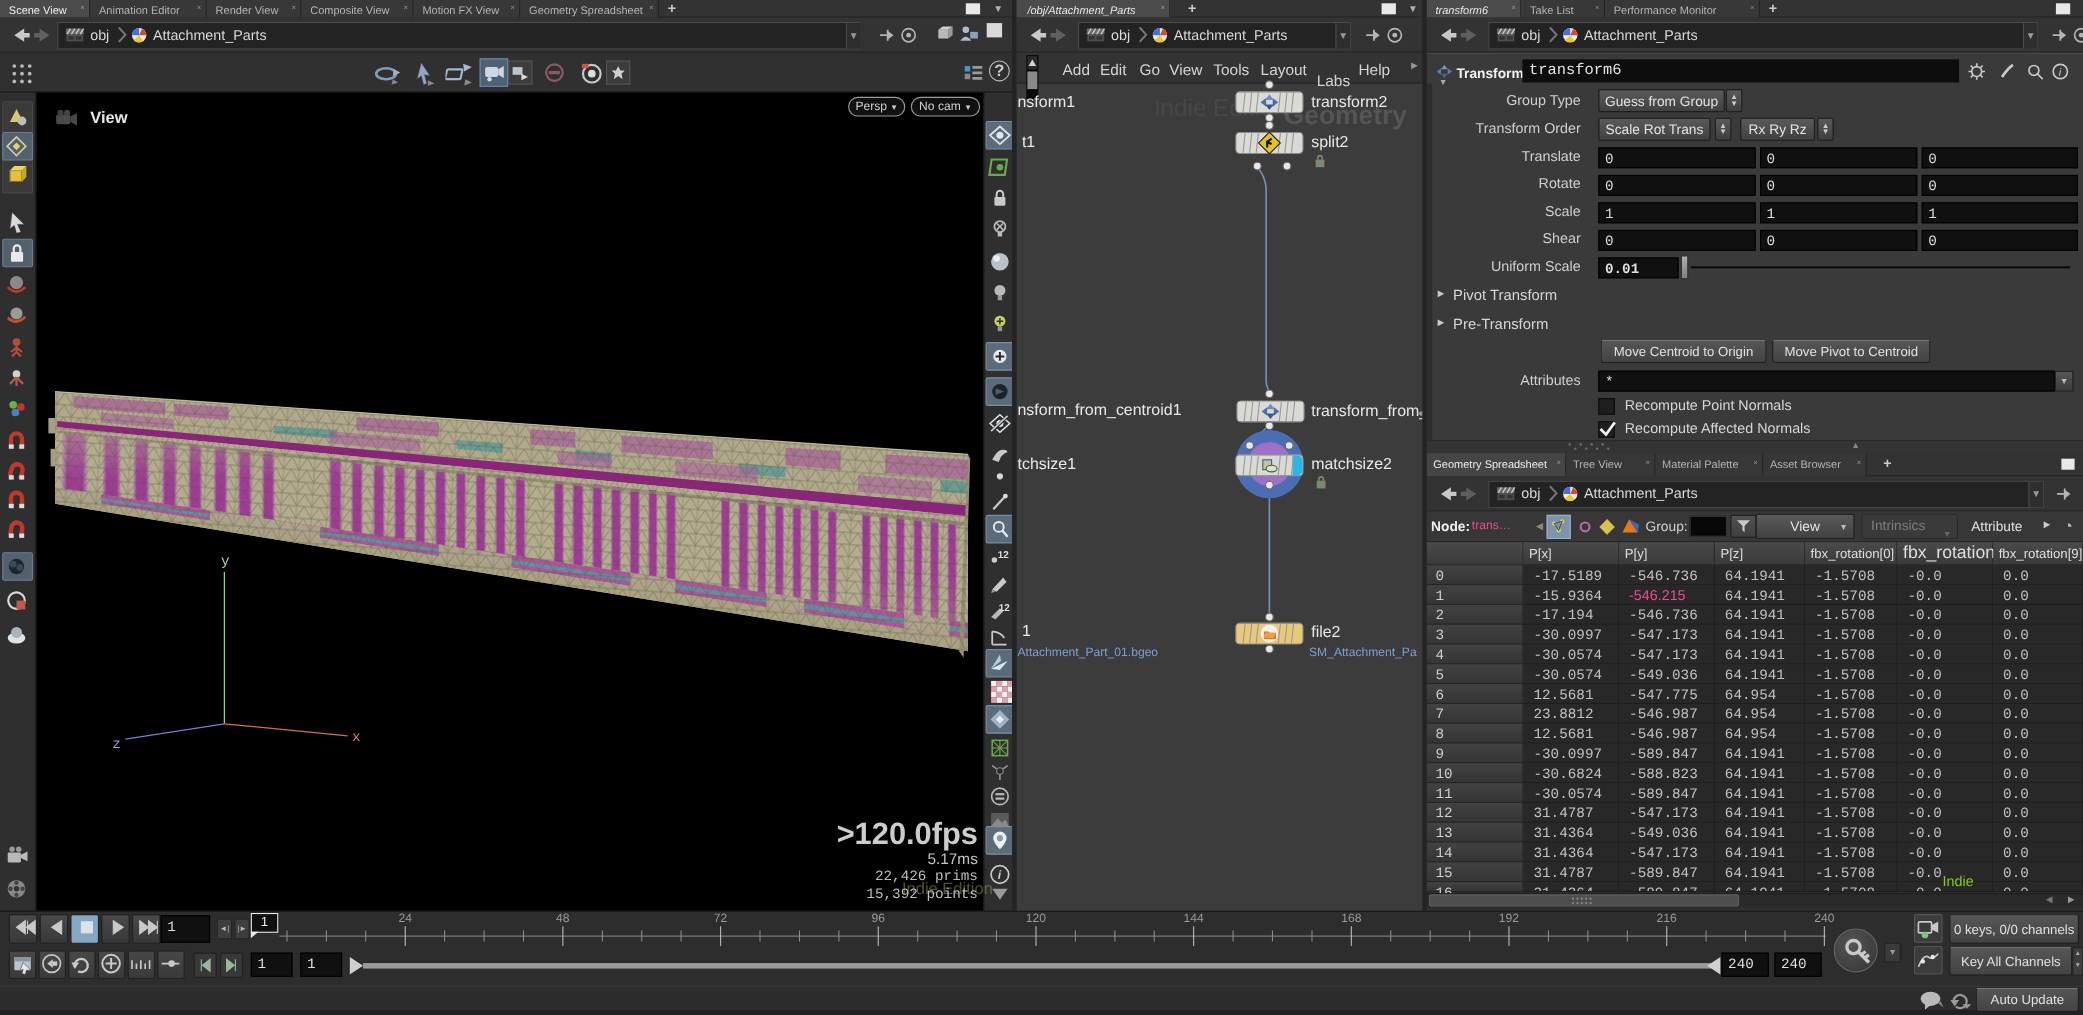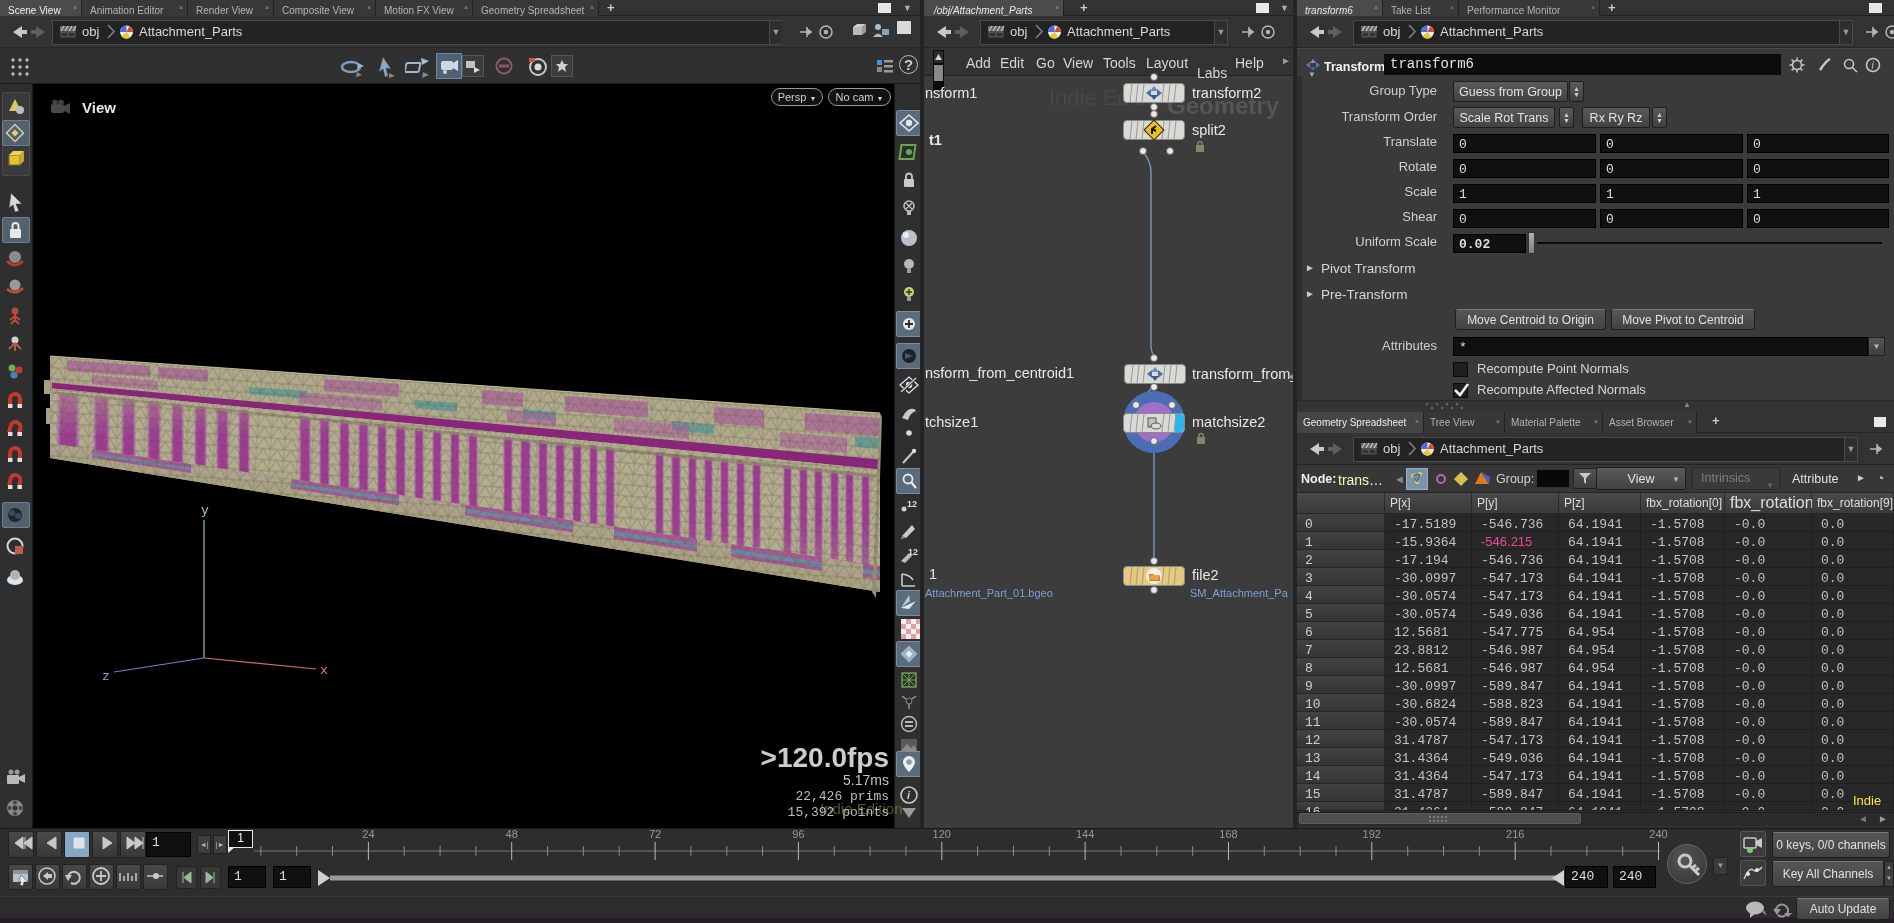--- a/index.html
+++ b/index.html
@@ -629,21 +629,21 @@
     <g transform="translate(31,10)">
       <circle r="8" fill="#f0f0f0"></circle>
       <path d="M-5 -2 h4 l2 2 h5 v5 h-11 Z" fill="#e07818"></path>
       <path d="M-5 1 l2-2 h9 l-2 5 h-9 Z" fill="#f0a040"></path>
     </g>
   </svg>
 <div style="left:1150px;top:586px;width:8px;height:8px;border-radius:50%;background:#e8e8e8;border:1px solid #666;position:absolute"></div>
 <div class="t" style="left:1192px;top:567px;font-size:14.5px;color:#e8e8e8;font-weight:normal;">file2</div>
 <div class="t" style="left:1190px;top:587px;font-size:11px;color:#7aa0d4;font-weight:normal;">SM_Attachment_Pa</div>
 <div class="t" style="left:925px;top:85px;font-size:14.5px;color:#e8e8e8;font-weight:normal;">nsform1</div>
-<div class="t" style="left:929px;top:132px;font-size:14.5px;color:#e8e8e8;font-weight:bold;">t1</div>
+<div class="t" style="left:929px;top:122px;font-size:14.5px;color:#e8e8e8;font-weight:normal;">t1</div>
 <div class="t" style="left:925px;top:365px;font-size:14.5px;color:#e8e8e8;font-weight:normal;">nsform_from_centroid1</div>
 <div class="t" style="left:925px;top:414px;font-size:14.5px;color:#e8e8e8;font-weight:normal;">tchsize1</div>
 <div class="t" style="left:929px;top:566px;font-size:14.5px;color:#e8e8e8;font-weight:normal;">1</div>
 <div class="t" style="left:925px;top:587px;font-size:11px;color:#7aa0d4;font-weight:normal;">Attachment_Part_01.bgeo</div>
 <div class="" style="left:1297px;top:0px;width:597px;height:828px;background:#373737"></div>
 <div class="" style="left:1297px;top:0px;width:597px;height:16px;background:#333;border-bottom:1px solid #222"></div>
 <div class="" style="left:1297px;top:0px;width:86px;height:16px;background:#4b4b4b;border-right:1px solid #232323;overflow:hidden"><span style="position:static;color:#e8e8e8;font-size:10px;font-style:italic;padding-left:8px;line-height:15px">transform6</span><span style="position:absolute;right:4px;top:4px;color:#999;font-size:7px">×</span></div>
 <div class="" style="left:1383px;top:0px;width:76px;height:16px;background:#383838;border-right:1px solid #232323;overflow:hidden"><span style="position:static;color:#b4b4b4;font-size:10px;padding-left:8px;line-height:15px">Take List</span><span style="position:absolute;right:4px;top:4px;color:#888;font-size:7px">×</span></div>
 <div class="" style="left:1459px;top:0px;width:141px;height:16px;background:#383838;border-right:1px solid #232323;overflow:hidden"><span style="position:static;color:#b4b4b4;font-size:10px;padding-left:8px;line-height:15px">Performance Monitor</span><span style="position:absolute;right:4px;top:4px;color:#888;font-size:7px">×</span></div>
 <div class="t" style="left:1608px;top:1px;font-size:13px;color:#ccc;font-weight:bold;">+</div>
@@ -724,21 +724,21 @@
 <div class="field" style="left:1747px;top:159px;width:142px;height:19px;">0</div>
 <div class="t" style="left:1297px;top:185px;width:140px;text-align:right;font-size:13px;color:#cfcfcf">Scale</div>
 <div class="field" style="left:1453px;top:184px;width:143px;height:19px;">1</div>
 <div class="field" style="left:1600px;top:184px;width:143px;height:19px;">1</div>
 <div class="field" style="left:1747px;top:184px;width:142px;height:19px;">1</div>
 <div class="t" style="left:1297px;top:210px;width:140px;text-align:right;font-size:13px;color:#cfcfcf">Shear</div>
 <div class="field" style="left:1453px;top:209px;width:143px;height:19px;">0</div>
 <div class="field" style="left:1600px;top:209px;width:143px;height:19px;">0</div>
 <div class="field" style="left:1747px;top:209px;width:142px;height:19px;">0</div>
 <div class="t" style="left:1297px;top:235px;width:140px;text-align:right;font-size:13px;color:#cfcfcf">Uniform Scale</div>
-<div class="field" style="left:1453px;top:234px;width:73px;height:19px;font-weight:bold">0.02</div>
+<div class="field" style="left:1453px;top:234px;width:73px;height:19px;font-weight:bold">0.01</div>
 <div class="" style="left:1528px;top:232px;width:7px;height:22px;background:linear-gradient(#b0b0b0,#808080);border:1px solid #333"></div>
 <div class="" style="left:1537px;top:242px;width:345px;height:2px;background:#0c0c0c"></div>
 <div class="t" style="left:1305px;top:262px;font-size:10px;color:#c9c9c9;font-weight:normal;">►</div>
 <div class="t" style="left:1321px;top:261px;font-size:13.5px;color:#d6d6d6;font-weight:normal;">Pivot Transform</div>
 <div class="t" style="left:1305px;top:288px;font-size:10px;color:#c9c9c9;font-weight:normal;">►</div>
 <div class="t" style="left:1321px;top:287px;font-size:13.5px;color:#d6d6d6;font-weight:normal;">Pre-Transform</div>
 <div class="btn" style="left:1455px;top:309px;width:151px;height:21px;">Move Centroid to Origin</div>
 <div class="btn" style="left:1611px;top:309px;width:144px;height:21px;">Move Pivot to Centroid</div>
 <div class="t" style="left:1297px;top:339px;width:140px;text-align:right;font-size:13px;color:#cfcfcf">Attributes</div>
 <div class="field" style="left:1453px;top:337px;width:415px;height:19px;">*</div>
@@ -796,21 +796,21 @@
     <path d="M8.5 8 L15 8 A6.5 6.5 0 0 0 11 2.4 Z" fill="#d84a2a"></path>
     <path d="M8.5 8 L12.5 13.2 A6.5 6.5 0 0 1 3.5 12.5 Z" fill="#e8c832"></path>
   </svg>
 <div class="t" style="left:1440px;top:442px;font-size:13px;color:#d8d8d8;font-weight:normal;">Attachment_Parts</div>
 <div class="" style="left:1844px;top:438px;width:13px;height:23px;background:#2e2e2e;border-left:1px solid #4a4a4a;color:#999;font-size:9px;text-align:center;line-height:22px">▼</div>
 <svg style="left:1868px;top:441px" width="16" height="16">
     <path d="M2 8 h7 M9 3 v10 M9 5 l4 3 l-4 3 Z" stroke="#b5b5b5" stroke-width="1.6" fill="#b5b5b5"></path>
   </svg>
 <div class="" style="left:1297px;top:465px;width:597px;height:28px;background:#373737;border-bottom:1px solid #242424"></div>
 <div class="t" style="left:1301px;top:472px;font-size:12.5px;color:#f0f0f0;font-weight:bold;">Node:</div>
-<div class="t" style="left:1338px;top:472px;font-size:14px;color:#fef9c3;font-weight:normal;">trans…</div>
+<div class="t" style="left:1338px;top:472px;font-size:11px;color:#ec4899;font-weight:normal;">trans…</div>
 <div class="t" style="left:1394px;top:473px;font-size:11px;color:#888;font-weight:normal;">◄</div>
 <div class="" style="left:1406px;top:468px;width:22px;height:22px;background:#7d95ab;border:1px solid #99aec2"><svg width="20" height="20">
       <circle cx="6" cy="7" r="2" fill="#e8d44a"></circle>
       <circle cx="13" cy="5" r="2" fill="#e8d44a"></circle>
       <circle cx="10" cy="13" r="2" fill="#e8d44a"></circle>
       <path d="M6 7 L13 5 L10 13 Z" stroke="#555" fill="none"></path>
     </svg></div>
 <svg style="left:1433px;top:471px" width="16" height="16">
     <circle cx="8" cy="8" r="4" fill="none" stroke="#b06ab0" stroke-width="2"></circle>
   </svg>
@@ -954,21 +954,21 @@
 <div class="" style="left:1641px;top:784px;width:84px;height:18px;background:#282828;border-right:1px solid #1e1e1e;border-bottom:1px solid #1e1e1e;overflow:hidden"><span style="position:static;color:#c2c2c2;font-family:'Liberation Mono',monospace;font-size:13px;padding-left:9px;line-height:17px">-1.5708</span></div>
 <div class="" style="left:1725px;top:784px;width:87px;height:18px;background:#282828;border-right:1px solid #1e1e1e;border-bottom:1px solid #1e1e1e;overflow:hidden"><span style="position:static;color:#c2c2c2;font-family:'Liberation Mono',monospace;font-size:13px;padding-left:9px;line-height:17px">-0.0</span></div>
 <div class="" style="left:1812px;top:784px;width:82px;height:18px;background:#282828;border-right:1px solid #1e1e1e;border-bottom:1px solid #1e1e1e;overflow:hidden"><span style="position:static;color:#c2c2c2;font-family:'Liberation Mono',monospace;font-size:13px;padding-left:9px;line-height:17px">0.0</span></div>
 <div class="" style="left:1297px;top:802px;width:88px;height:9px;background:linear-gradient(#424242,#353535);border-right:1px solid #2a2a2a;border-bottom:1px solid #262626"><span style="position:static;color:#cdcdcd;font-family:'Liberation Mono',monospace;font-size:13px;padding-left:8px;line-height:17px">16</span></div>
 <div class="" style="left:1385px;top:802px;width:87px;height:9px;background:#282828;border-right:1px solid #1e1e1e;border-bottom:1px solid #1e1e1e;overflow:hidden"><span style="position:static;color:#c2c2c2;font-family:'Liberation Mono',monospace;font-size:13px;padding-left:9px;line-height:17px">31.4364</span></div>
 <div class="" style="left:1472px;top:802px;width:87px;height:9px;background:#282828;border-right:1px solid #1e1e1e;border-bottom:1px solid #1e1e1e;overflow:hidden"><span style="position:static;color:#c2c2c2;font-family:'Liberation Mono',monospace;font-size:13px;padding-left:9px;line-height:17px">-589.847</span></div>
 <div class="" style="left:1559px;top:802px;width:82px;height:9px;background:#282828;border-right:1px solid #1e1e1e;border-bottom:1px solid #1e1e1e;overflow:hidden"><span style="position:static;color:#c2c2c2;font-family:'Liberation Mono',monospace;font-size:13px;padding-left:9px;line-height:17px">64.1941</span></div>
 <div class="" style="left:1641px;top:802px;width:84px;height:9px;background:#282828;border-right:1px solid #1e1e1e;border-bottom:1px solid #1e1e1e;overflow:hidden"><span style="position:static;color:#c2c2c2;font-family:'Liberation Mono',monospace;font-size:13px;padding-left:9px;line-height:17px">-1.5708</span></div>
 <div class="" style="left:1725px;top:802px;width:87px;height:9px;background:#282828;border-right:1px solid #1e1e1e;border-bottom:1px solid #1e1e1e;overflow:hidden"><span style="position:static;color:#c2c2c2;font-family:'Liberation Mono',monospace;font-size:13px;padding-left:9px;line-height:17px">-0.0</span></div>
 <div class="" style="left:1812px;top:802px;width:82px;height:9px;background:#282828;border-right:1px solid #1e1e1e;border-bottom:1px solid #1e1e1e;overflow:hidden"><span style="position:static;color:#c2c2c2;font-family:'Liberation Mono',monospace;font-size:13px;padding-left:9px;line-height:17px">0.0</span></div>
-<div class="t" style="left:1853px;top:794px;font-size:13px;color:#fde047;font-weight:normal;">Indie</div>
+<div class="t" style="left:1766px;top:794px;font-size:13px;color:#84cc16;font-weight:normal;">Indie</div>
 <div class="" style="left:1297px;top:812px;width:597px;height:13px;background:#2a2a2a;border-top:1px solid #1f1f1f"></div>
 <div class="" style="left:1299px;top:813px;width:282px;height:11px;background:#4e4e4e;border:1px solid #5e5e5e;border-radius:2px"></div>
 <svg style="left:1428px;top:815px" width="22" height="8">
     <circle cx="2" cy="2" r="1" fill="#8a8a8a"></circle>
     <circle cx="6" cy="2" r="1" fill="#8a8a8a"></circle>
     <circle cx="10" cy="2" r="1" fill="#8a8a8a"></circle>
     <circle cx="14" cy="2" r="1" fill="#8a8a8a"></circle>
     <circle cx="18" cy="2" r="1" fill="#8a8a8a"></circle>
     <circle cx="2" cy="6" r="1" fill="#8a8a8a"></circle>
     <circle cx="6" cy="6" r="1" fill="#8a8a8a"></circle>

